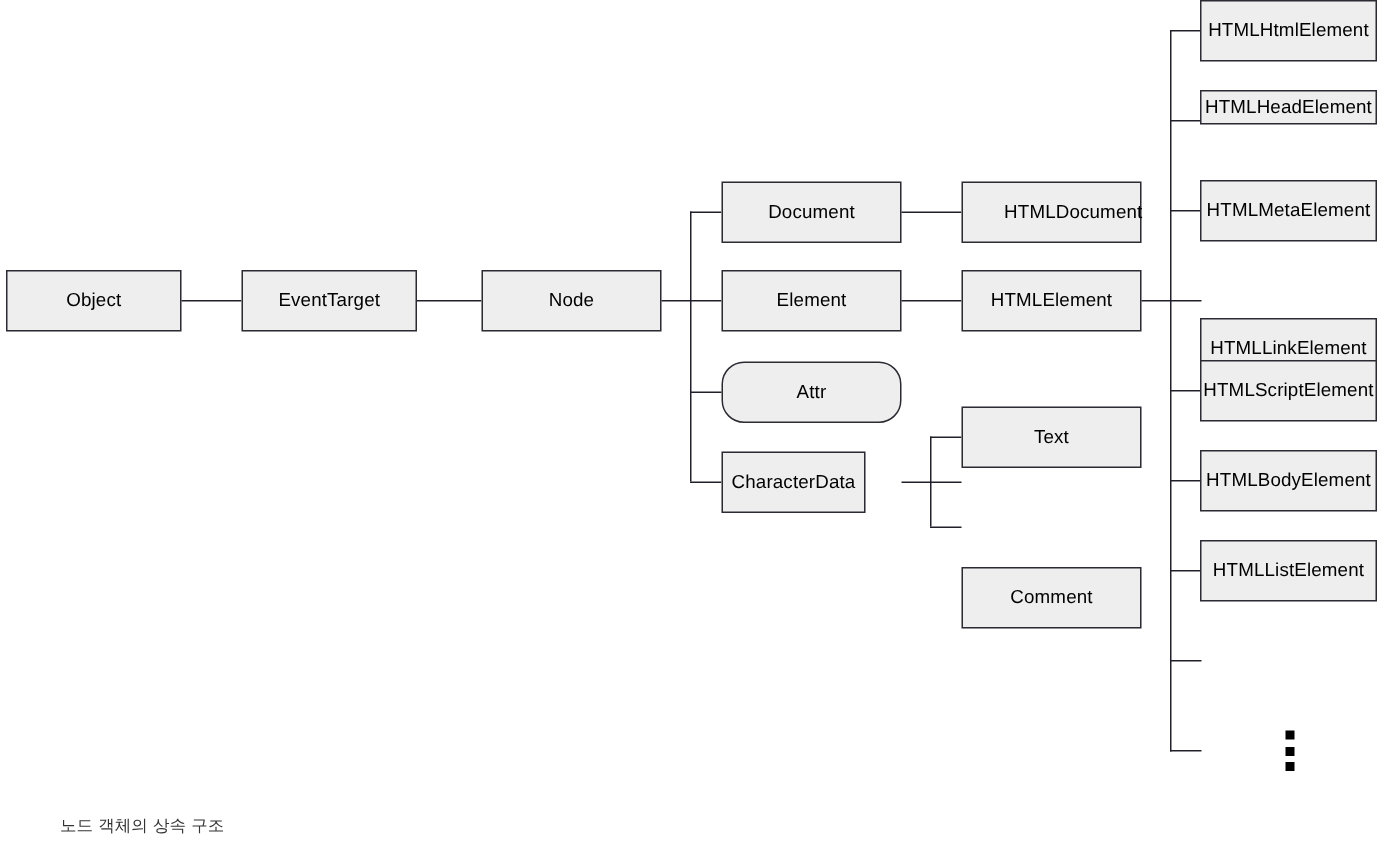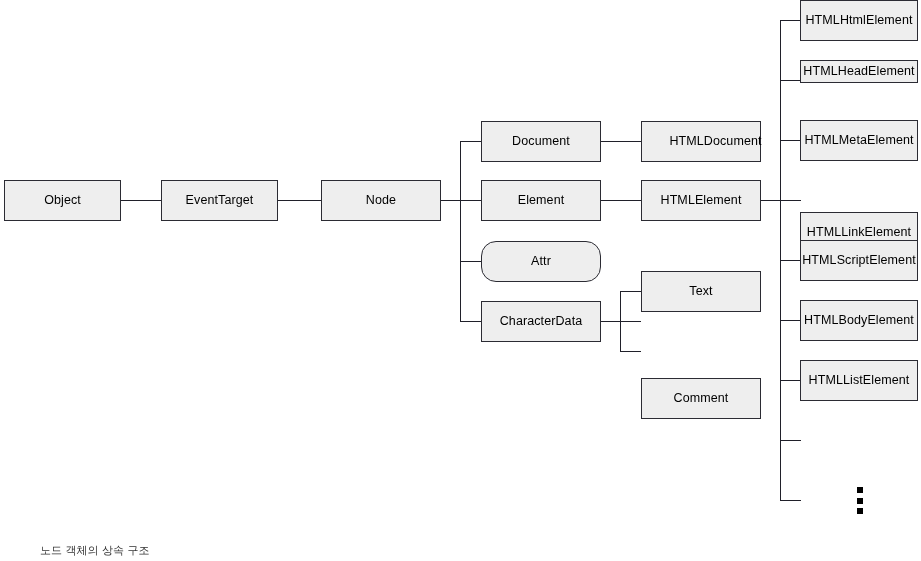--- a/index.html
+++ b/index.html
@@ -96,21 +96,21 @@
   </div>
 
   <div class="node-box" style="left:481px; top:180px; width:120px; height:41px;">
     <span>Element</span>
   </div>
 
   <div class="node-box" style="left:481px; top:241px; width:120px; height:41px;border-radius:15px;">
     <span>Attr</span>
   </div>
 
-  <div class="node-box" style="left:481px; top:301px; width:120px; height:41px;">
+  <div class="node-box" style="left:481px; top:301px; width:96px; height:41px;">
     <span>CharacterData</span>
   </div>
 
   <div class="connector h" style="left:601px; top:141px; width:40px;"></div>
   <div class="connector h" style="left:601px; top:200px; width:40px;"></div>
 
   <div class="connector h" style="left:601px; top:321px; width:40px;"></div>
   <div class="connector v" style="left:620px; top:291px; height:60px;"></div>
   <div class="connector h" style="left:620px; top:291px; width:21px;"></div>
   <div class="connector h" style="left:620px; top:351px; width:21px;"></div>

